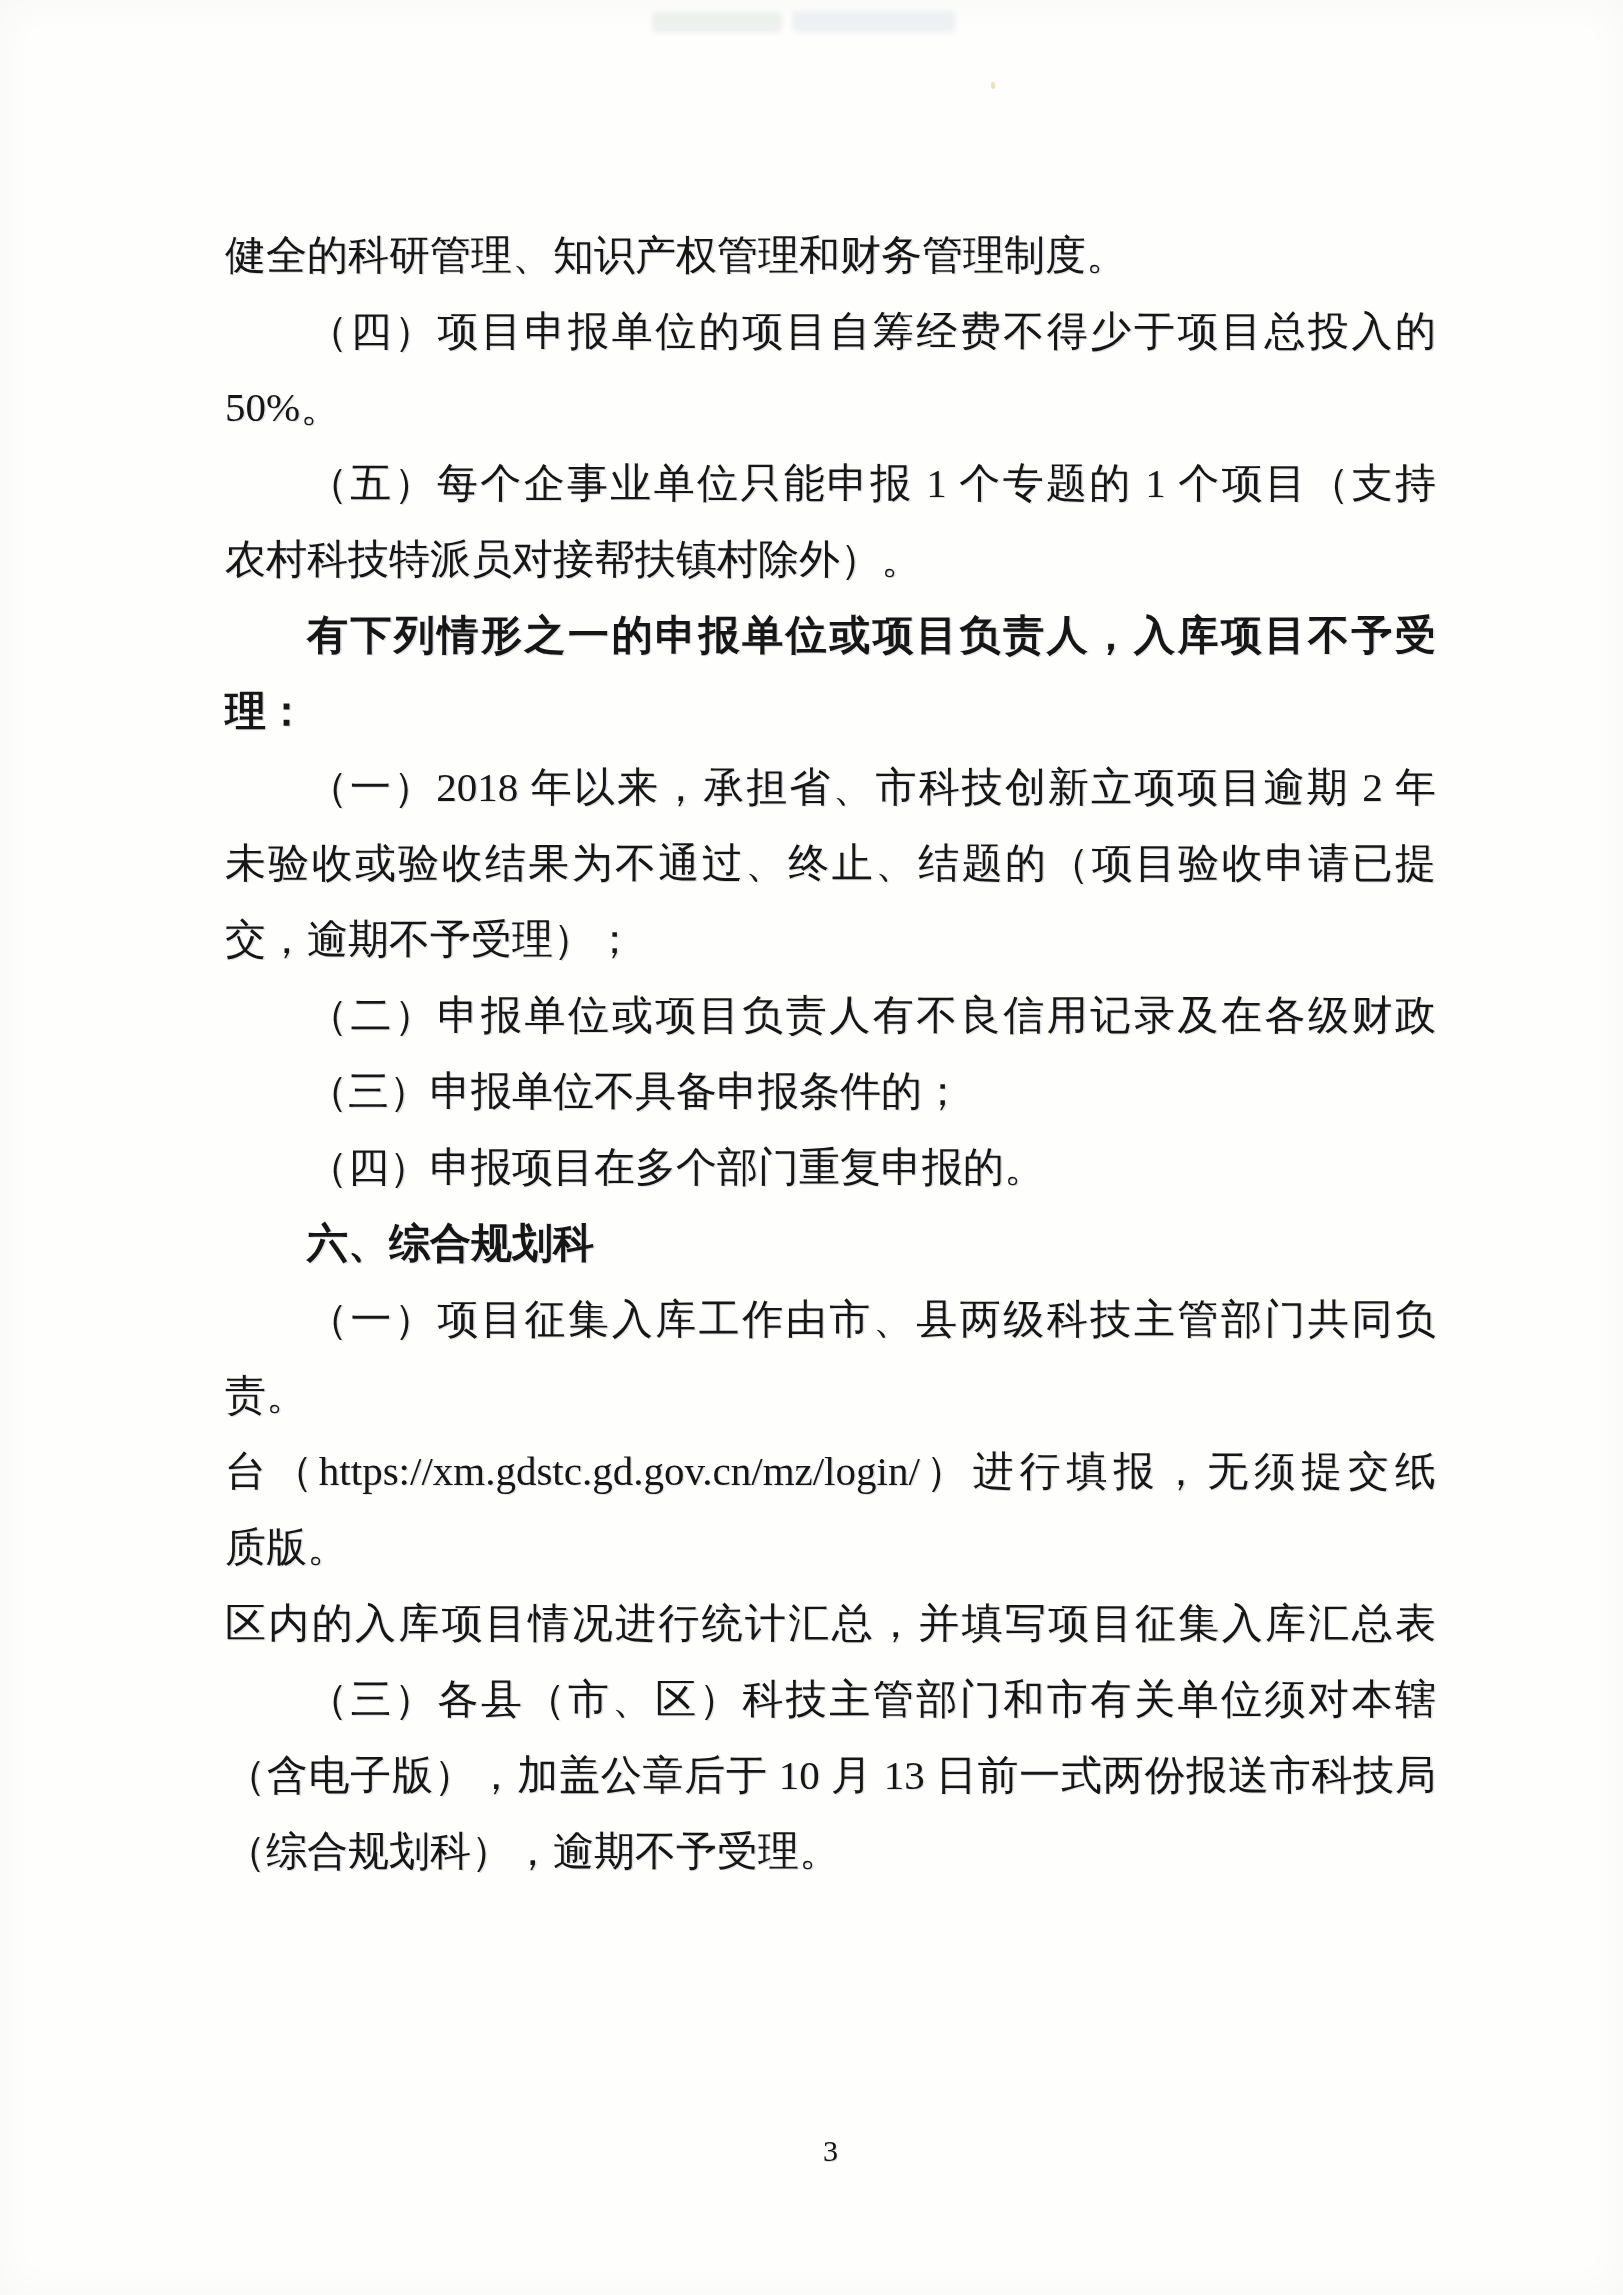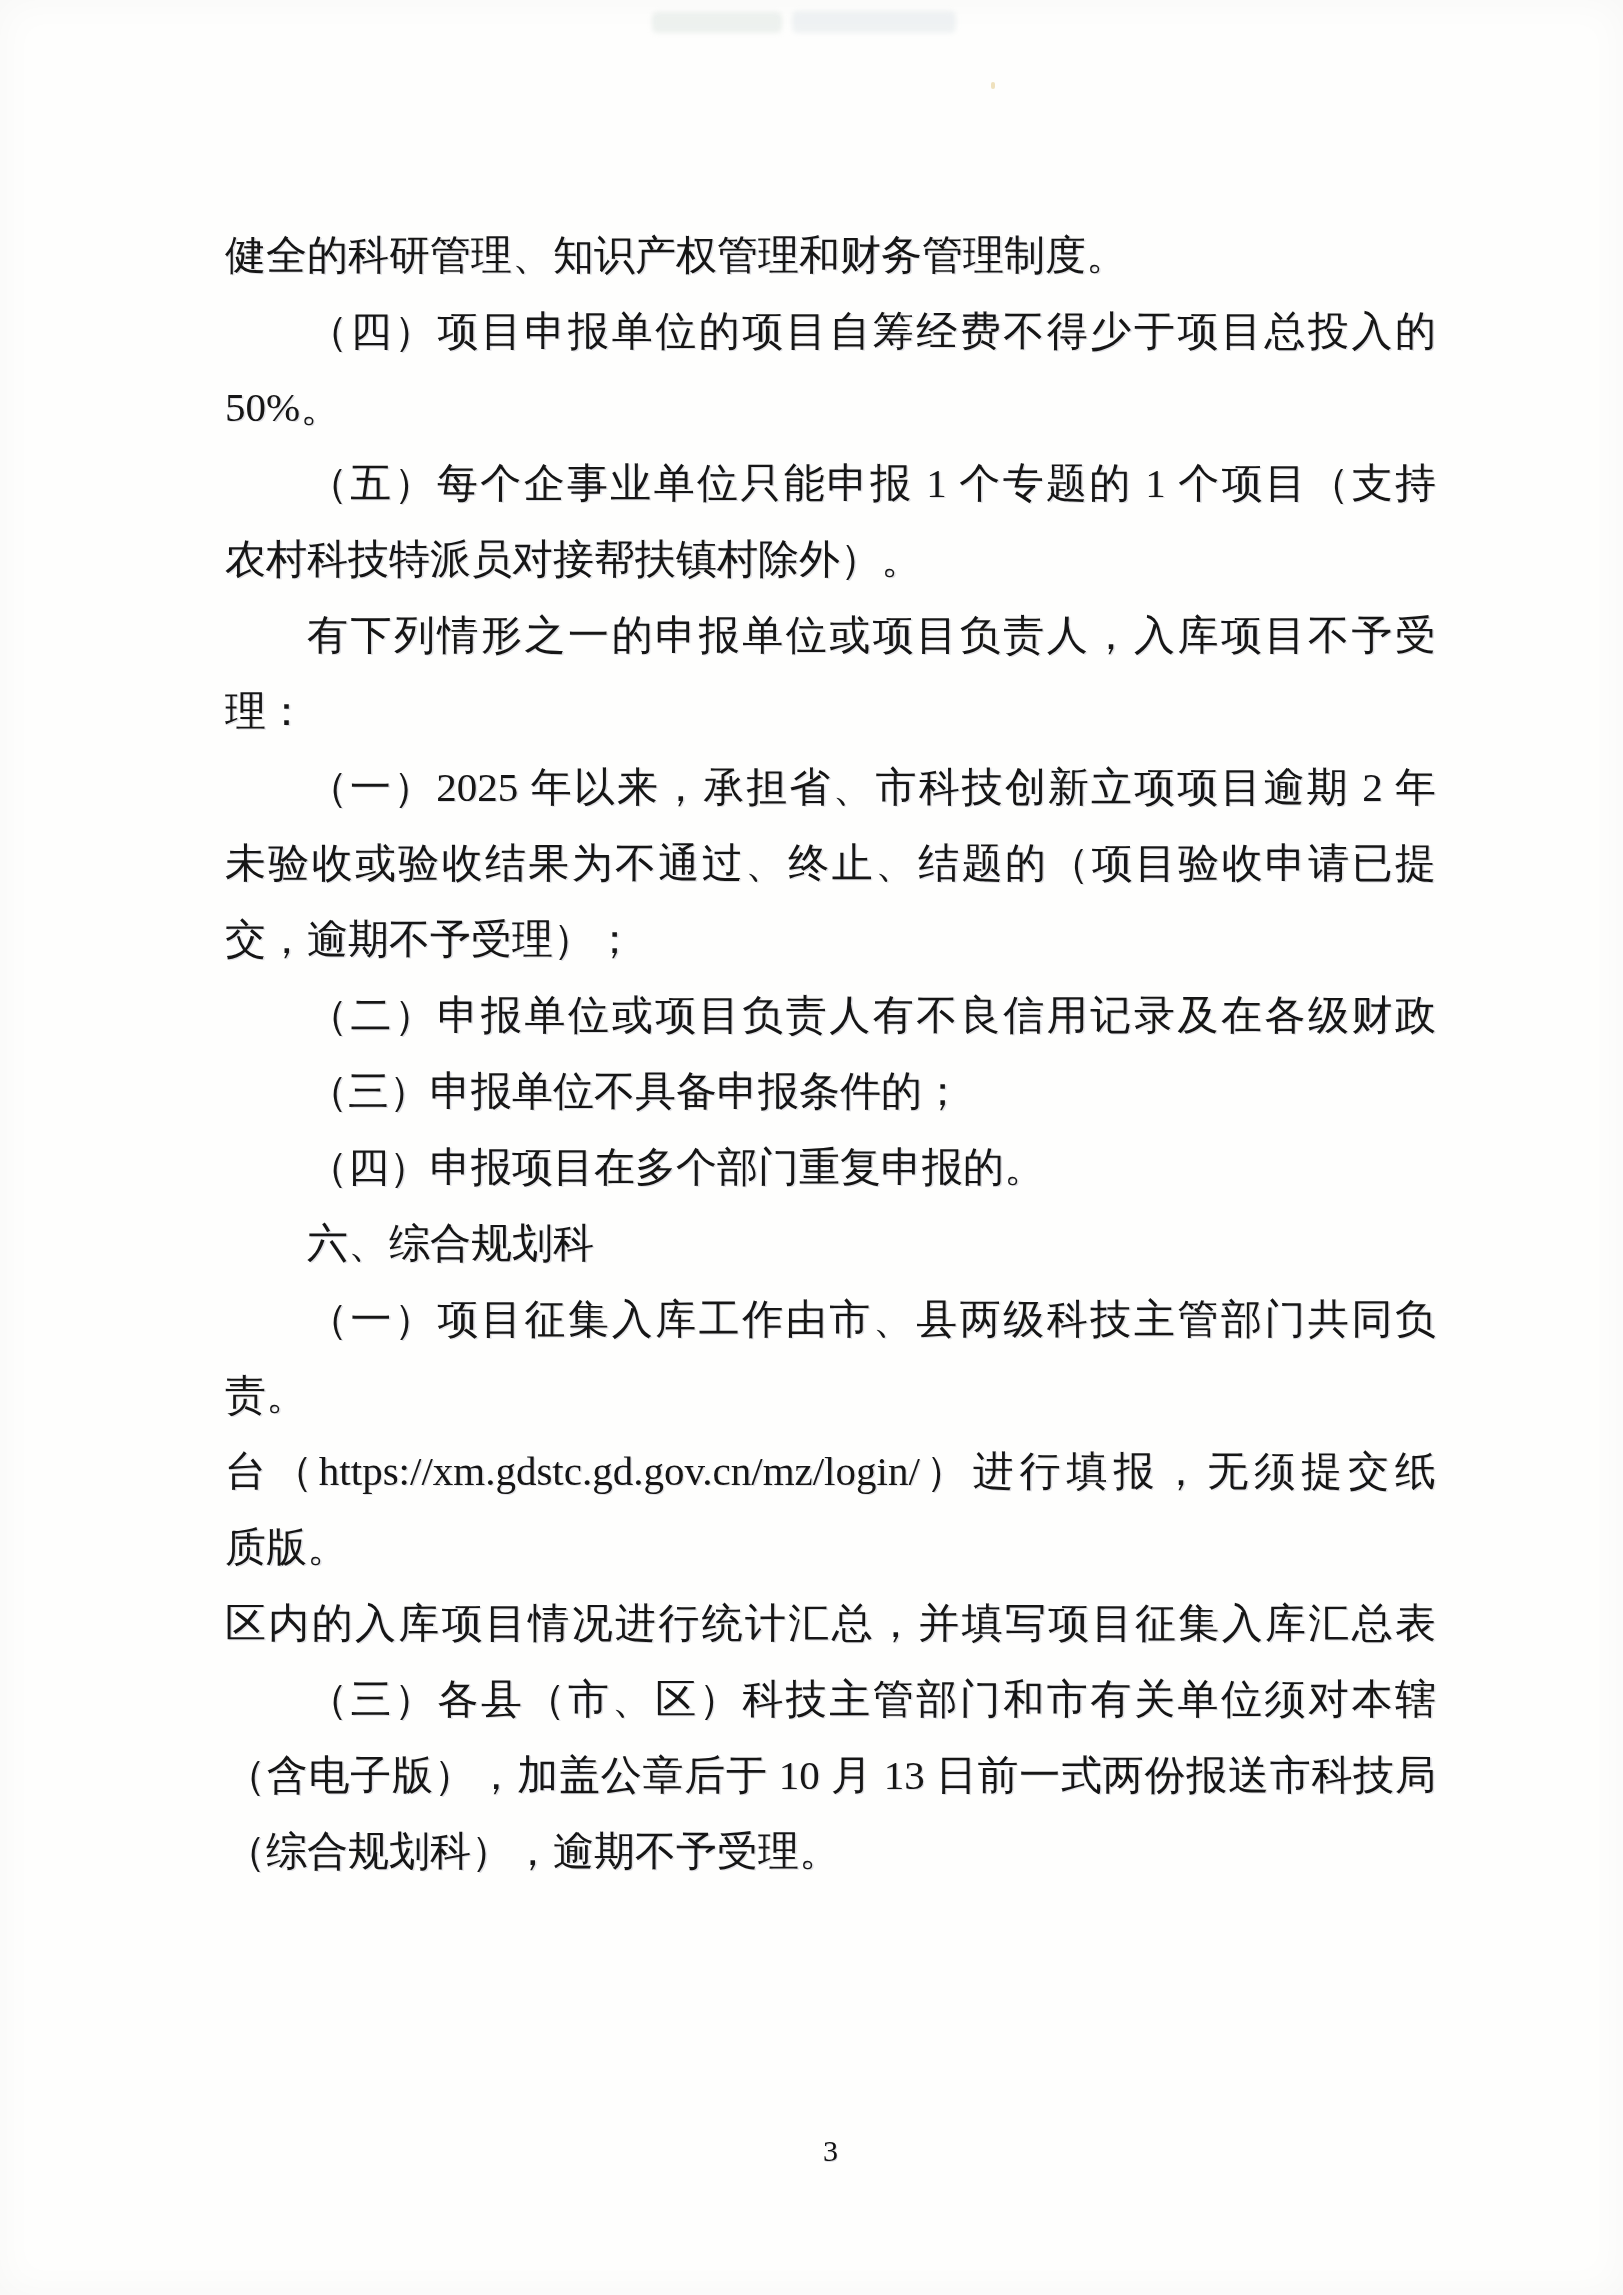--- a/index.html
+++ b/index.html
@@ -36,21 +36,21 @@
     font-size: 41px;
     line-height: 76px;
   }
   .line {
     height: 76px;
     white-space: pre-wrap;
     text-align: left;
     text-shadow: 1.4px 1.4px 0 rgba(50,50,95,0.14);
   }
   .line.indent { text-indent: 82px; }
-  .line.bold   { font-weight: 400; }
+  .line.bold   { font-weight: 700; }
   .line.justify {
     text-align: justify;
     text-align-last: justify;
     text-justify: inter-character;
   }
   .page-number {
     position: absolute;
     left: 225px;
     top: 2130px;
     width: 1211px;
@@ -70,21 +70,21 @@
   <div class="smudge speck"></div>
 
   <div class="doc-text" id="doc-body">
       <div class="line">健全的科研管理、知识产权管理和财务管理制度。</div>
       <div class="line indent justify">（四）项目申报单位的项目自筹经费不得少于项目总投入的</div>
       <div class="line">50%。</div>
       <div class="line indent justify">（五）每个企事业单位只能申报 1 个专题的 1 个项目（支持</div>
       <div class="line">农村科技特派员对接帮扶镇村除外）。</div>
       <div class="line indent bold justify">有下列情形之一的申报单位或项目负责人，入库项目不予受</div>
       <div class="line bold">理：</div>
-      <div class="line indent justify">（一）2025 年以来，承担省、市科技创新立项项目逾期 2 年</div>
+      <div class="line indent justify">（一）2018 年以来，承担省、市科技创新立项项目逾期 2 年</div>
       <div class="line justify">未验收或验收结果为不通过、终止、结题的（项目验收申请已提</div>
       <div class="line">交，逾期不予受理）；</div>
       <div class="line indent justify">（二）申报单位或项目负责人有不良信用记录及在各级财政</div>
       <div class="line indent">（三）申报单位不具备申报条件的；</div>
       <div class="line indent">（四）申报项目在多个部门重复申报的。</div>
       <div class="line indent bold">六、综合规划科</div>
       <div class="line indent justify">（一）项目征集入库工作由市、县两级科技主管部门共同负</div>
       <div class="line">责。</div>
       <div class="line justify">台（https://xm.gdstc.gd.gov.cn/mz/login/）进行填报，无须提交纸</div>
       <div class="line">质版。</div>

